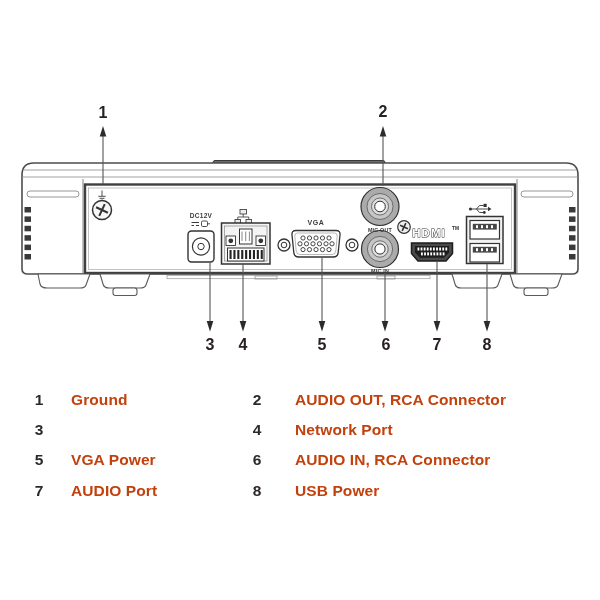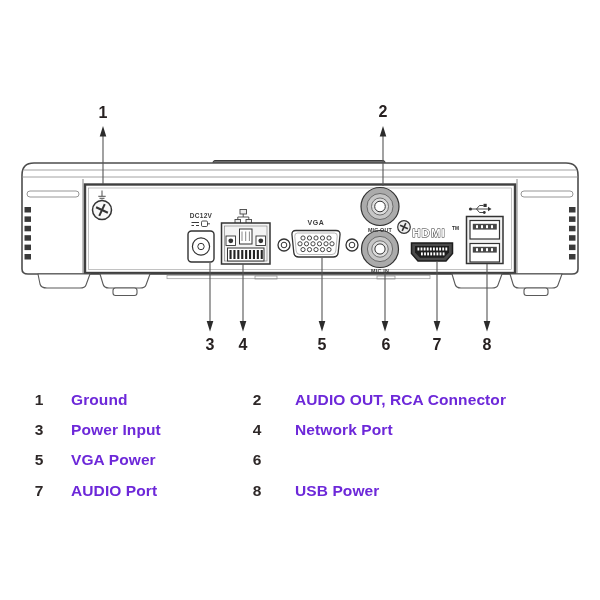--- a/index.html
+++ b/index.html
@@ -11,21 +11,21 @@
   .stage{position:relative;width:600px;height:600px;background:#fff;}
   .diagram-svg{position:absolute;left:0;top:0;}
   svg text{font-family:"Liberation Sans", sans-serif;}
   .callout-num{font-size:16px;font-weight:bold;fill:#272121;}
   .port-label{font-weight:bold;fill:#3a3a3a;}
   .legend{position:absolute;left:0;top:384px;width:600px;}
   .legend-row{position:absolute;left:0;width:600px;height:22px;}
   .legend-row .num{position:absolute;width:16px;text-align:center;
     font-size:15.5px;font-weight:600;color:#2e2828;}
   .legend-row .lbl{position:absolute;font-size:15.5px;font-weight:600;
-    color:#6d28d9;letter-spacing:.1px;white-space:nowrap;}
+    color:#c2410c;letter-spacing:.1px;white-space:nowrap;}
   .num.c1{left:31px;} .lbl.c1{left:71px;}
   .num.c2{left:249px;} .lbl.c2{left:287px;margin-left:8px;}
   .r0{top:7px;} .r1{top:37px;} .r2{top:67px;} .r3{top:98px;}
 </style>
 </head>
 <body>
 
 <div class="stage">
 
 <svg class="diagram-svg" width="600" height="372" viewBox="0 0 600 372">
@@ -275,28 +275,28 @@
 
 <div class="legend">
   <div class="legend-row r0">
     <span class="num c1">1</span>
     <span class="lbl c1">Ground</span>
     <span class="num c2">2</span>
     <span class="lbl c2">AUDIO OUT, RCA Connector</span>
   </div>
   <div class="legend-row r1">
     <span class="num c1">3</span>
-    <span class="lbl c1">Power Input</span>
     <span class="num c2">4</span>
     <span class="lbl c2">Network Port</span>
   </div>
   <div class="legend-row r2">
     <span class="num c1">5</span>
     <span class="lbl c1">VGA Power</span>
     <span class="num c2">6</span>
+    <span class="lbl c2">AUDIO IN, RCA Connector</span>
   </div>
   <div class="legend-row r3">
     <span class="num c1">7</span>
     <span class="lbl c1">AUDIO Port</span>
     <span class="num c2">8</span>
     <span class="lbl c2">USB Power</span>
   </div>
 </div>
 
 </div>

